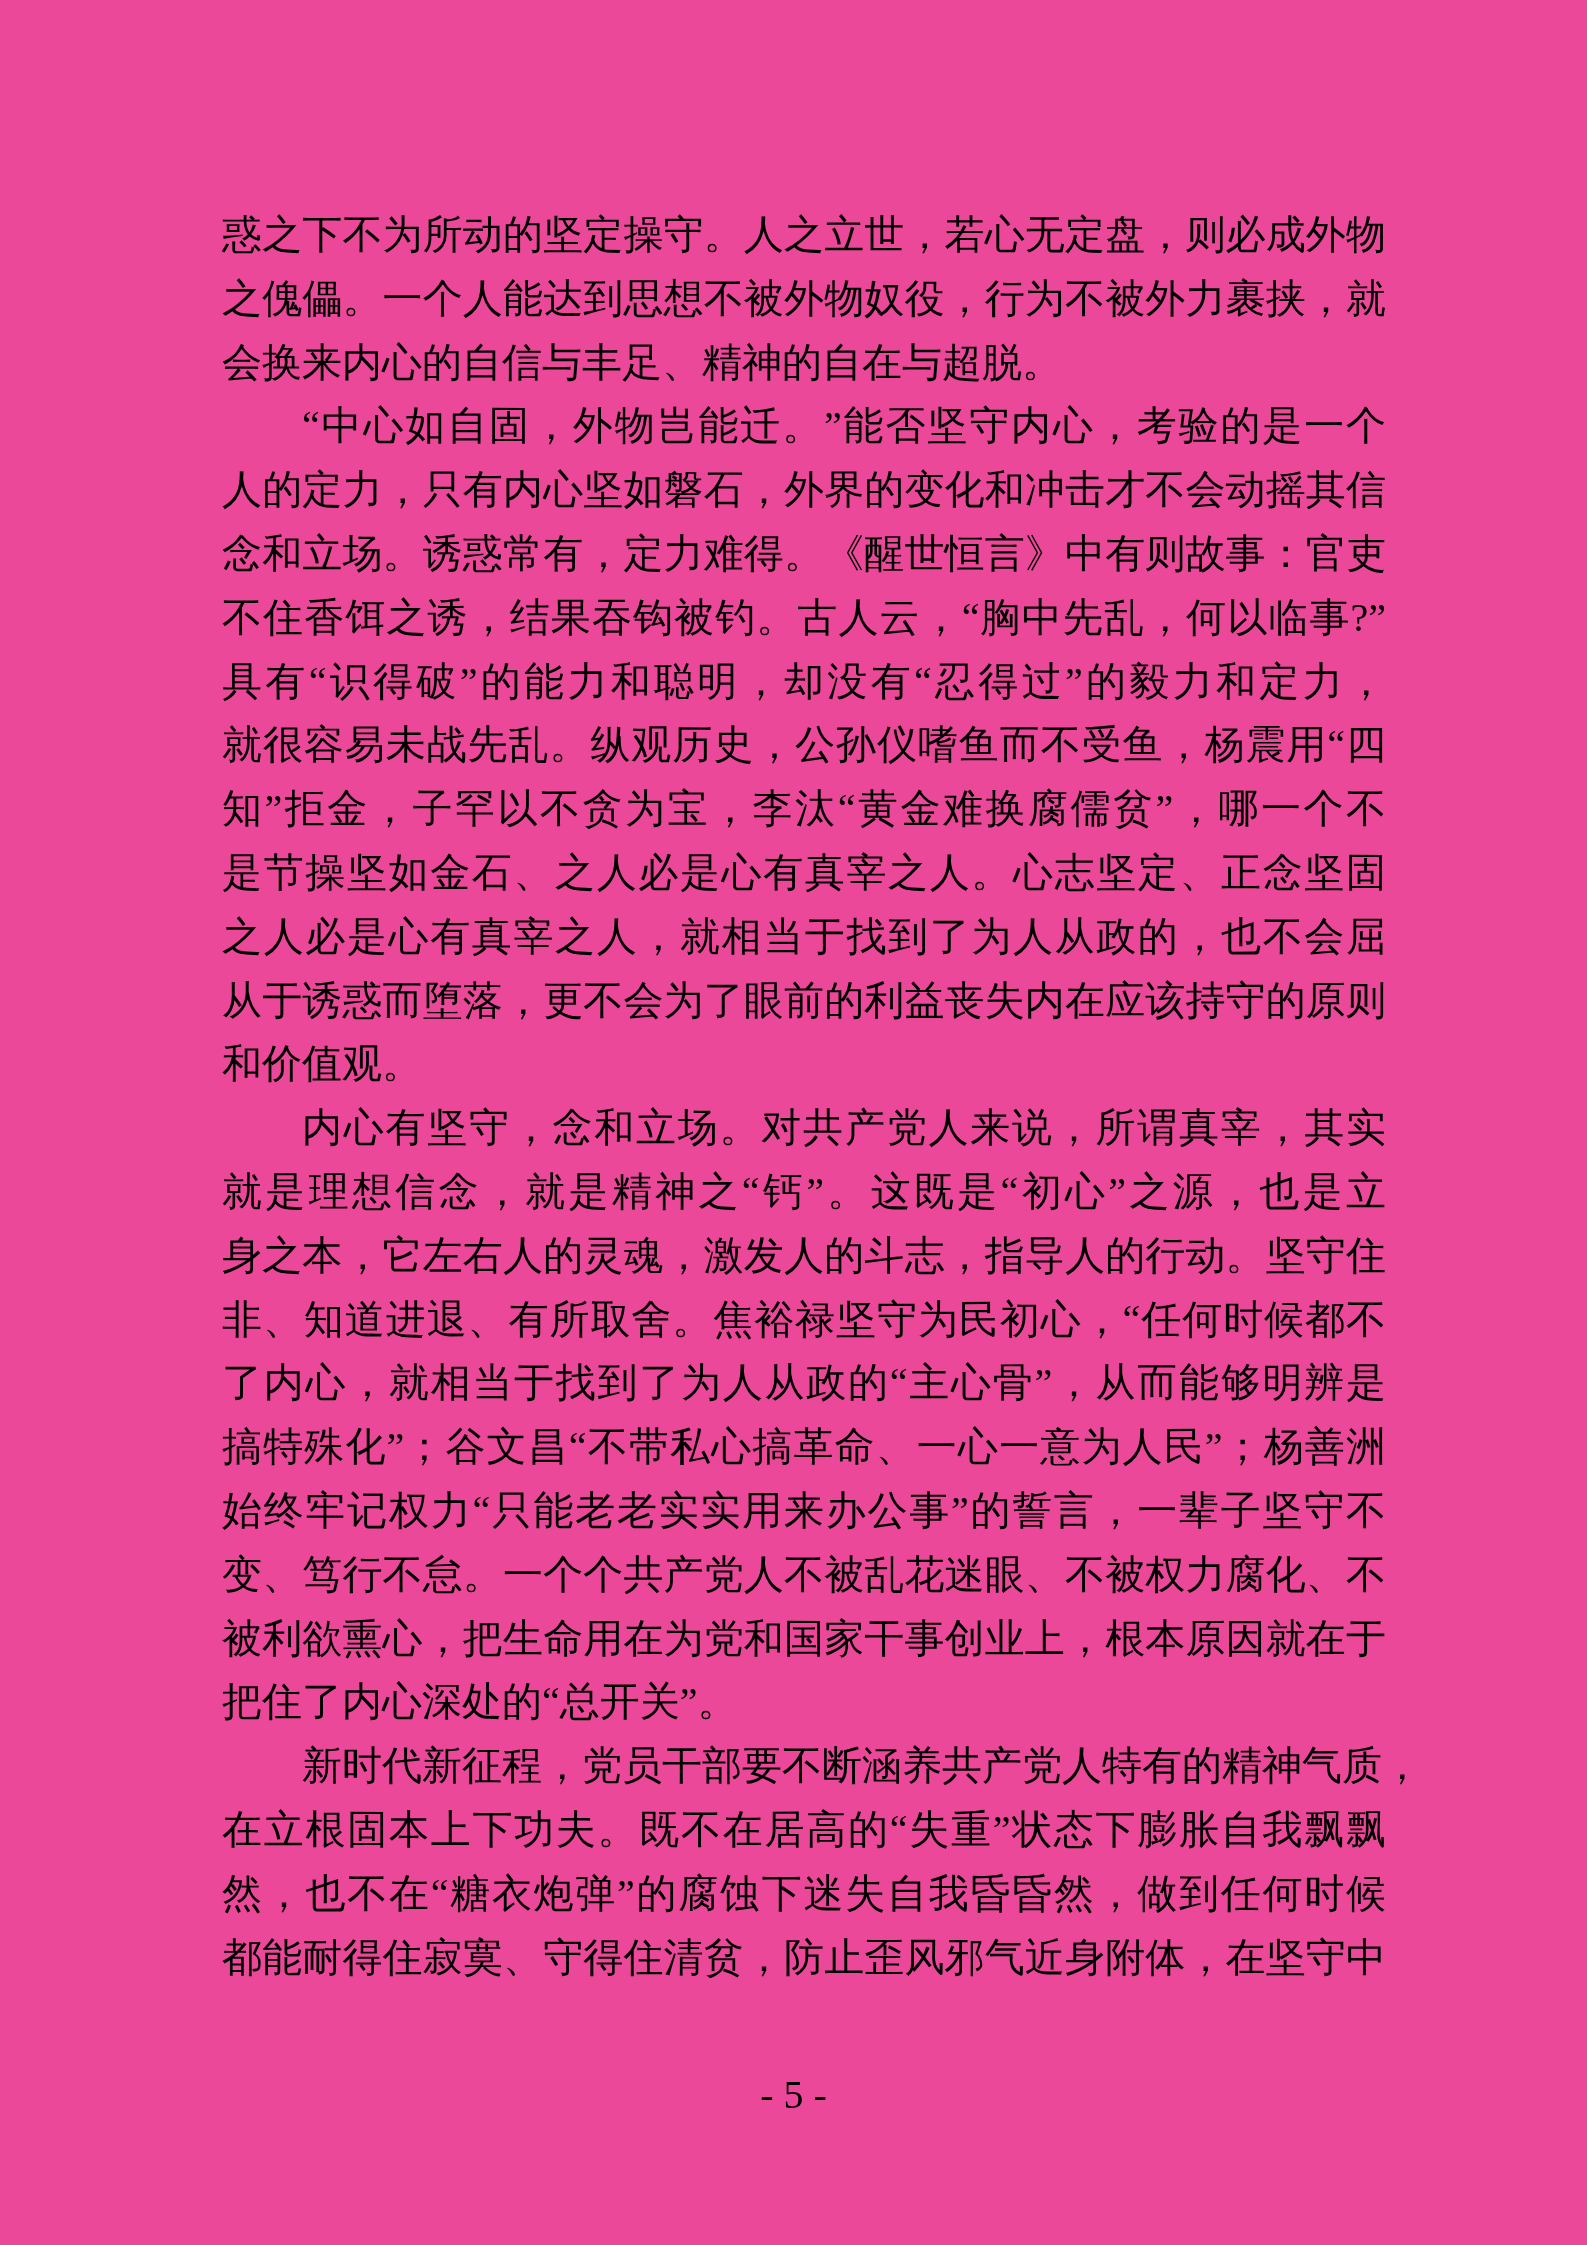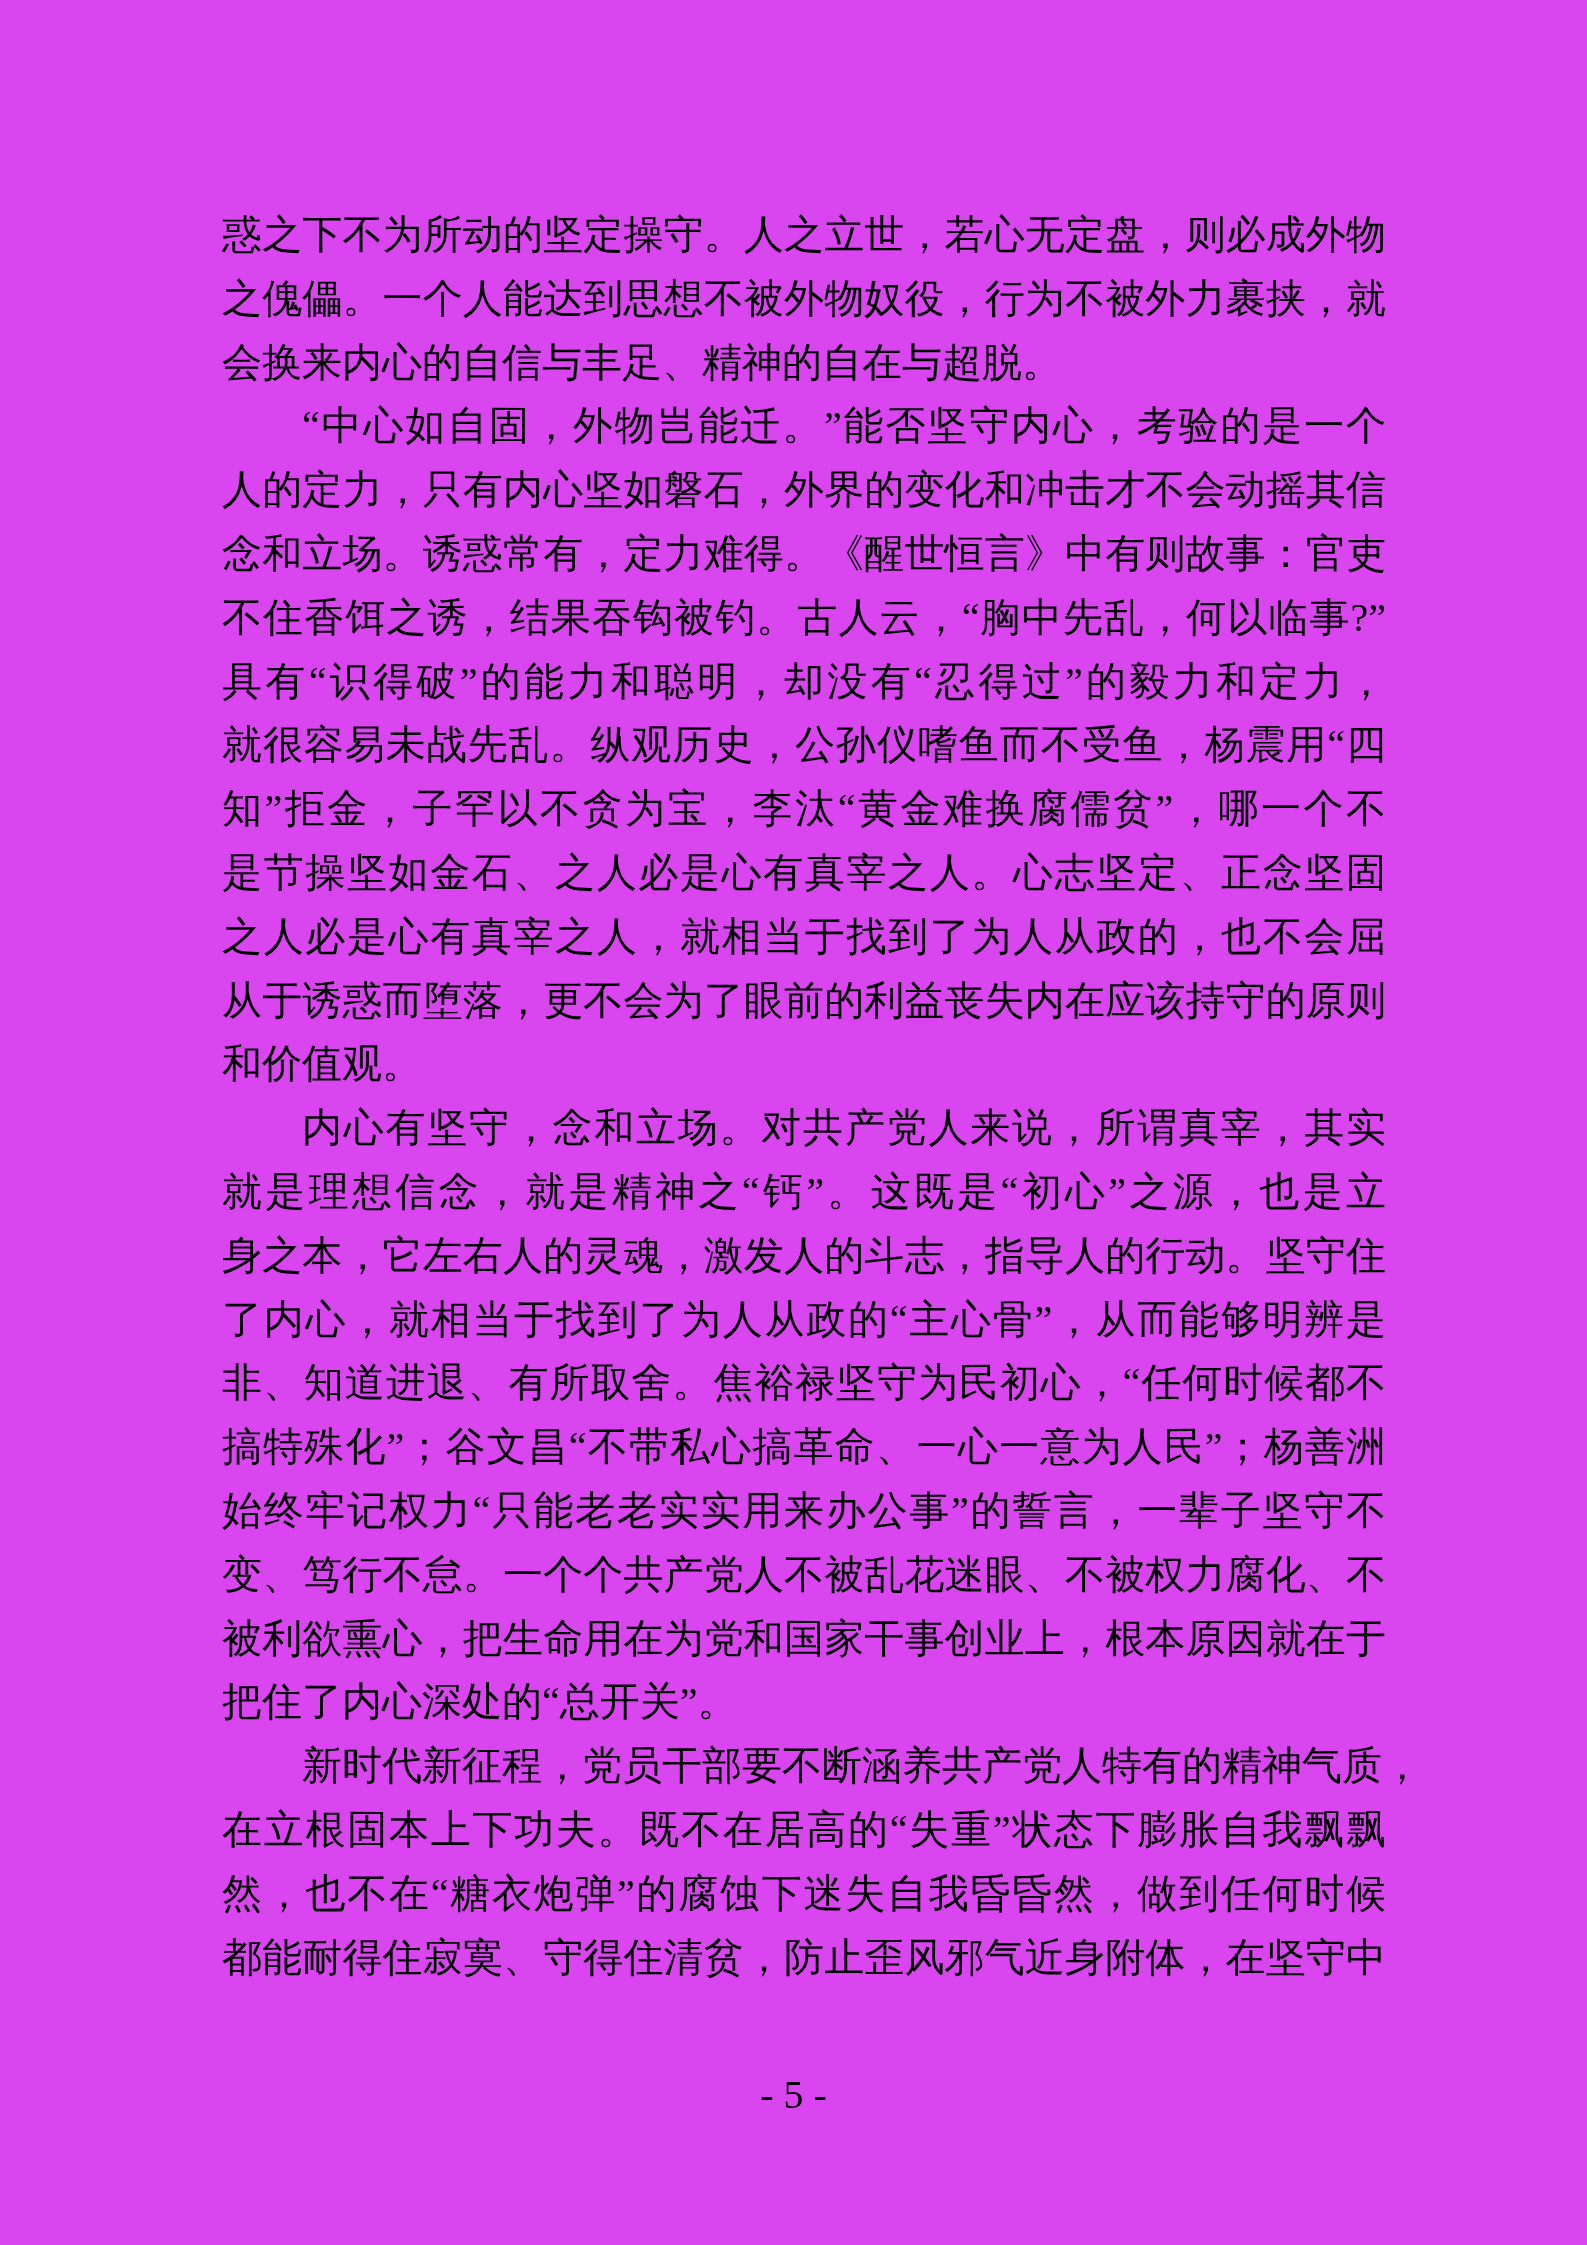--- a/index.html
+++ b/index.html
@@ -5,21 +5,21 @@
 <style>
   html, body {
     margin: 0;
     padding: 0;
     background: #ffffff;
   }
   .page {
     position: relative;
     width: 1587px;
     height: 2245px;
-    background: #d946ef;
+    background: #ec4899;
     overflow: hidden;
     font-family: "Liberation Serif", "DejaVu Serif", serif;
     color: #000000;
   }
   .textblock {
     position: absolute;
     left: 222px;
     top: 203px;
     width: 1164px;
     font-size: 40px;
@@ -77,22 +77,22 @@
       <div class="ln">是节操坚如金石、之人必是心有真宰之人。心志坚定、正念坚固</div>
       <div class="ln">之人必是心有真宰之人，就相当于找到了为人从政的，也不会屈</div>
       <div class="ln">从于诱惑而堕落，更不会为了眼前的利益丧失内在应该持守的原则</div>
       <div class="ln end">和价值观。</div>
     </div>
 
     <div class="para">
       <div class="ln indent">内心有坚守，念和立场。对共产党人来说，所谓真宰，其实</div>
       <div class="ln">就是理想信念，就是精神之“钙”。这既是“初心”之源，也是立</div>
       <div class="ln">身之本，它左右人的灵魂，激发人的斗志，指导人的行动。坚守住</div>
+      <div class="ln">非、知道进退、有所取舍。焦裕禄坚守为民初心，“任何时候都不</div>
       <div class="ln">了内心，就相当于找到了为人从政的“主心骨”，从而能够明辨是</div>
-      <div class="ln">非、知道进退、有所取舍。焦裕禄坚守为民初心，“任何时候都不</div>
       <div class="ln">搞特殊化”；谷文昌“不带私心搞革命、一心一意为人民”；杨善洲</div>
       <div class="ln">始终牢记权力“只能老老实实用来办公事”的誓言，一辈子坚守不</div>
       <div class="ln">变、笃行不怠。一个个共产党人不被乱花迷眼、不被权力腐化、不</div>
       <div class="ln">被利欲熏心，把生命用在为党和国家干事创业上，根本原因就在于</div>
       <div class="ln end">把住了内心深处的“总开关”。</div>
     </div>
 
     <div class="para">
       <div class="ln indent">新时代新征程，党员干部要不断涵养共产党人特有的精神气质，</div>
       <div class="ln">在立根固本上下功夫。既不在居高的“失重”状态下膨胀自我飘飘</div>

